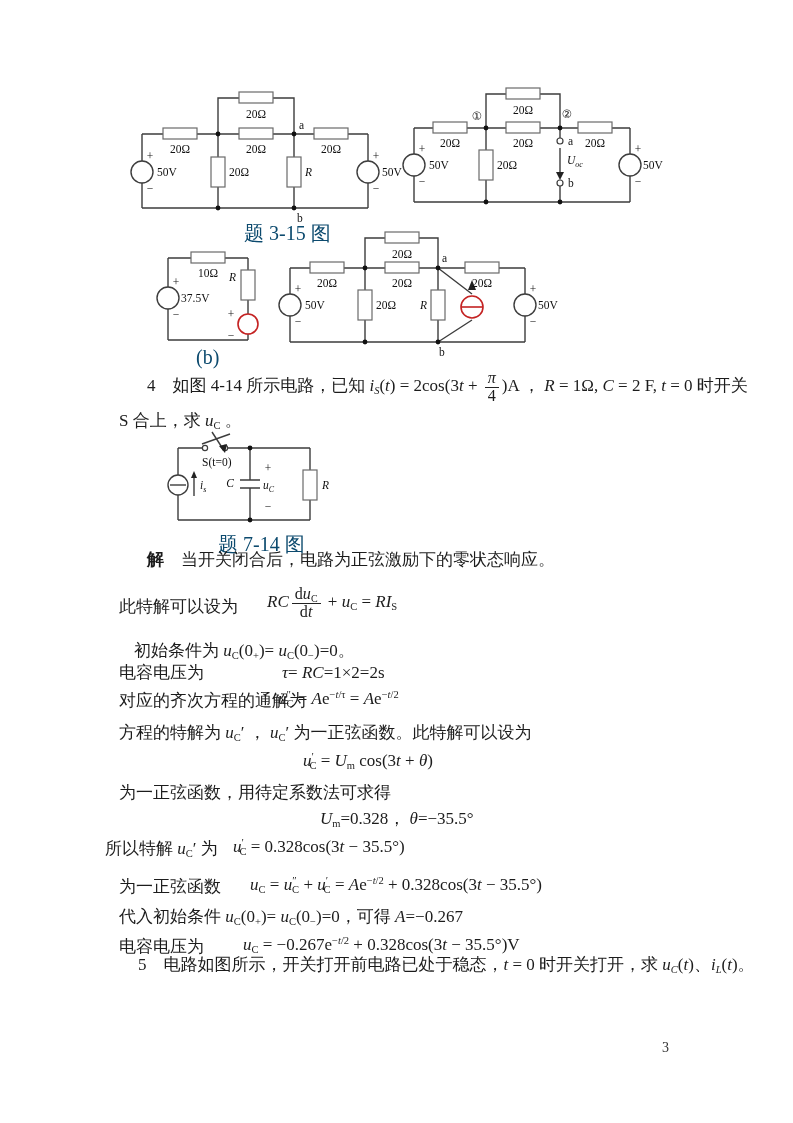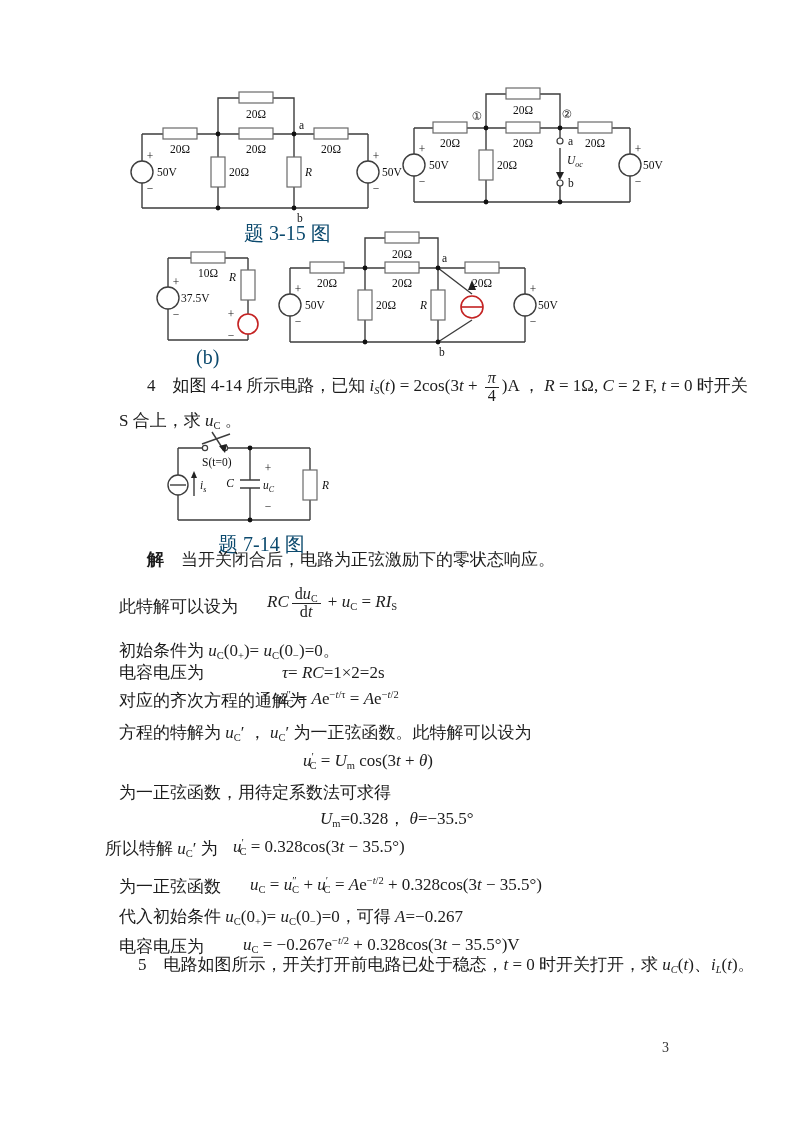--- a/index.html
+++ b/index.html
@@ -188,21 +188,21 @@
 <div class="row rich" style="left:147px;top:549px"><strong>解</strong>　当开关闭合后，电路为正弦激励下的零状态响应。</div>
 
 <div class="row" style="left:119px;top:596px">
   <span class="rich">此特解可以设为</span>
   <span class="eq rich" style="left:148px;top:-10px"><em>RC</em><span class="frac">
         <span class="num">d<em>u</em><sub>C</sub></span>
         <span class="den">d<em>t</em></span>
       </span> + <em>u</em><sub>C</sub> = <em>RI</em><sub>S</sub></span>
 </div>
 
-<div class="row rich" style="left:119px;top:640px">初始条件为 <em>u</em><sub>C</sub>(0<sub>+</sub>)= <em>u</em><sub>C</sub>(0<sub>−</sub>)=0。</div>
+<div class="row rich" style="left:134px;top:640px">初始条件为 <em>u</em><sub>C</sub>(0<sub>+</sub>)= <em>u</em><sub>C</sub>(0<sub>−</sub>)=0。</div>
 
 <div class="row" style="left:119px;top:662px">
   <span class="rich">电容电压为</span>
   <span class="eq rich" style="left:163px;top:0"><em>τ</em>= <em>RC</em>=1×2=2s</span>
 </div>
 
 <div class="row" style="left:119px;top:690px">
   <span class="rich">对应的齐次方程的通解为</span>
   <span class="eq rich" style="left:159px;top:-2px"><em>u</em><sup>″</sup><sub>C</sub> = <em>A</em>e<sup>−<em>t</em>/τ</sup> = <em>A</em>e<sup>−<em>t</em>/2</sup></span>
 </div>

